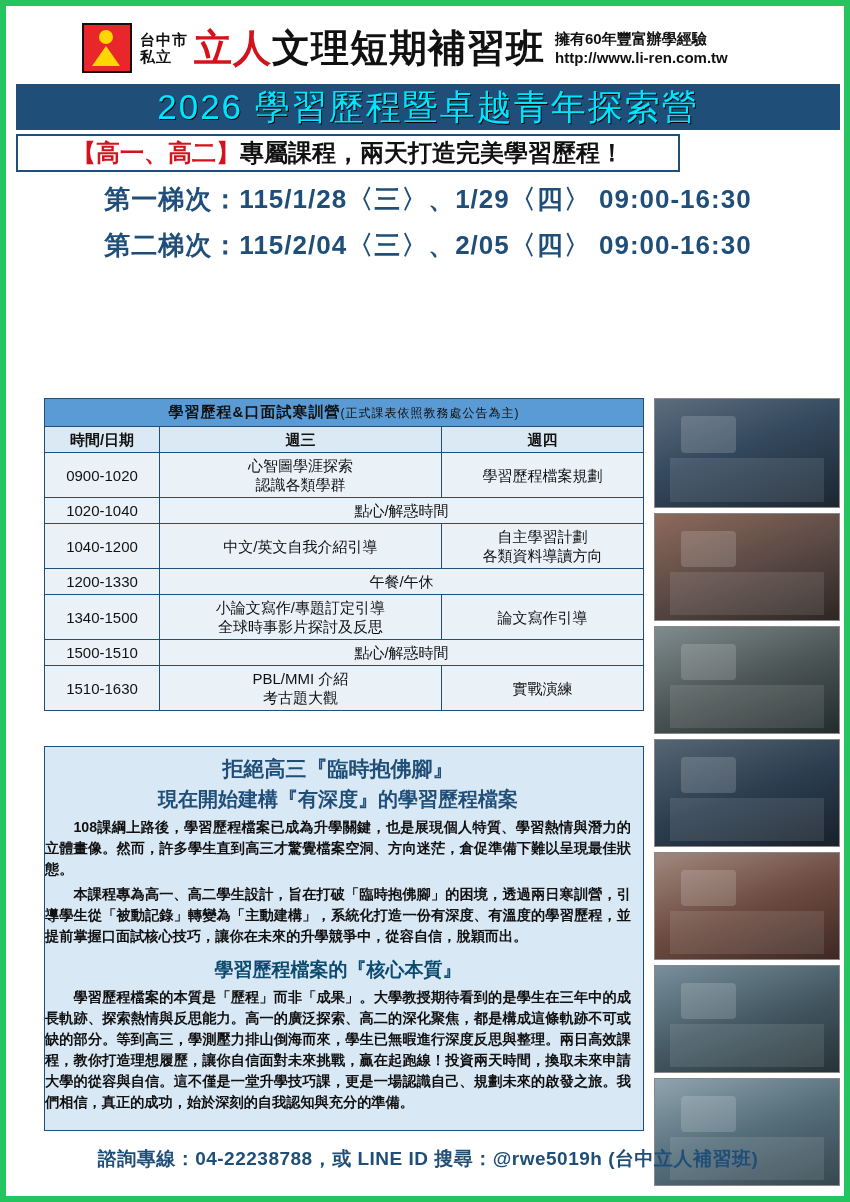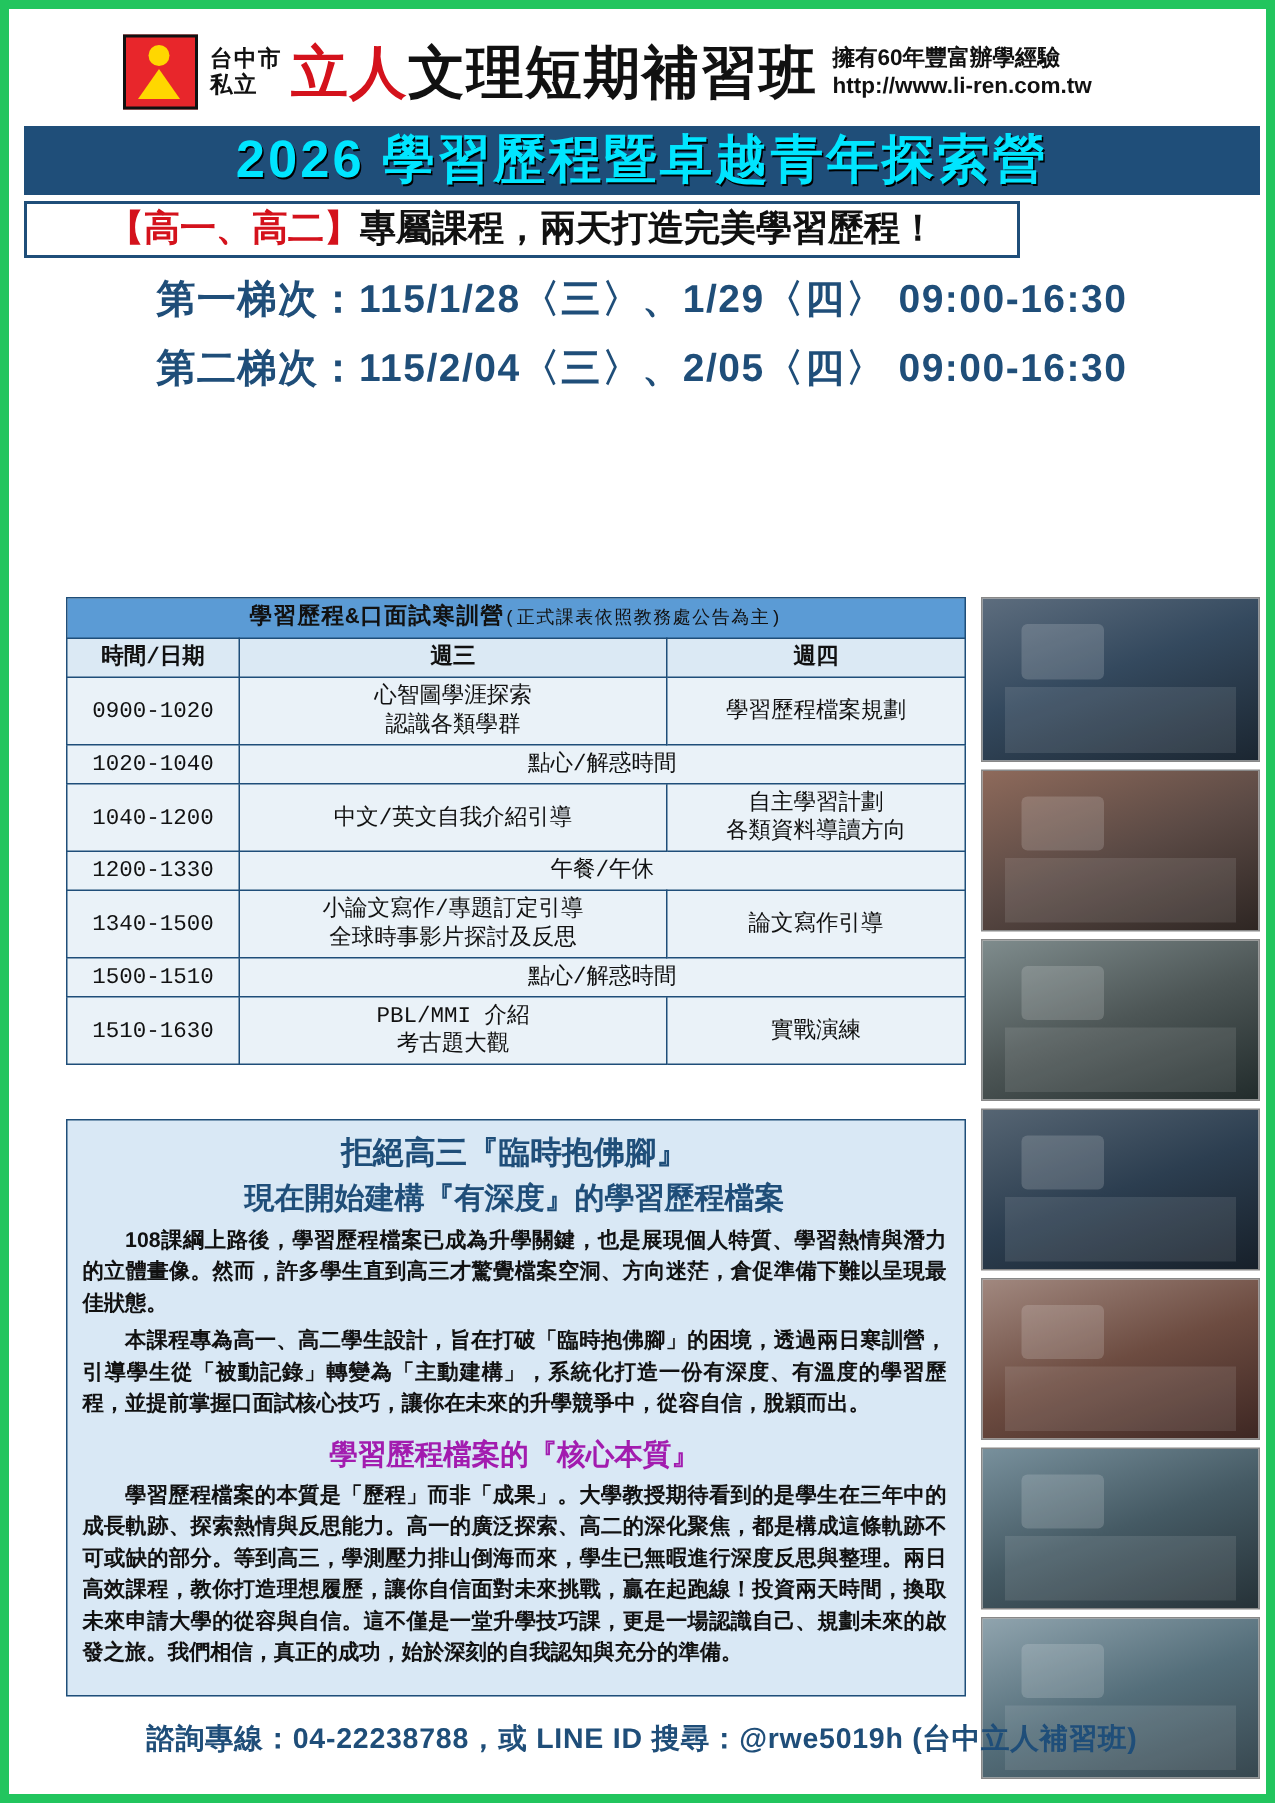--- a/index.html
+++ b/index.html
@@ -44,21 +44,21 @@
   .logo-main .red{color:#d4121c;}
   .logo-right{
     margin-left:10px;font-size:15px;line-height:19px;color:#111;flex:none;
     font-weight:bold;
   }
   .logo-right .url{font-family:"Liberation Sans",sans-serif;font-weight:bold;letter-spacing:0px;}
   
   .title-bar{
     position:absolute;left:10px;top:78px;width:824px;height:46px;
     background:#1f4e79;color:#00e5ff;
-    font-size:35px;font-weight:bold;text-align:center;line-height:46px;
+    font-size:35px;font-weight:normal;text-align:center;line-height:46px;
     letter-spacing:2px;
     text-shadow:1px 1px 0 #000;
   }
   .subtitle-bar{
     position:absolute;left:10px;top:128px;width:664px;height:38px;
     border:2px solid #1f4e79;box-sizing:border-box;
     text-align:center;line-height:34px;font-size:24px;font-weight:bold;
     color:#111;
   }
   .subtitle-bar .red{color:#d4121c;}
@@ -69,21 +69,21 @@
   .session1{top:176px;}
   .session2{top:222px;}
   
   .intro{
     position:absolute;left:26px;top:268px;width:798px;
     font-size:15.5px;line-height:24px;color:#111;text-align:justify;
     text-indent:2em;
   }
   
   .table-wrap{
-    position:absolute;left:38px;top:392px;width:588px;font-family:Liberation Mono, monospace;
+    position:absolute;left:38px;top:392px;width:588px;
   }
   table.sched{
     border-collapse:collapse;width:600px;
     background:#eaf2f8;
   }
   table.sched td,table.sched th{
     border:1.5px solid #1f4e79;
     text-align:center;vertical-align:middle;
     font-size:15px;color:#111;padding:3px 2px;line-height:19px;
   }
@@ -115,33 +115,33 @@
     background:rgba(255,255,255,0.10);
   }
   .photo:after{
     content:"";position:absolute;left:14%;top:16%;width:30%;height:34%;
     background:rgba(255,255,255,0.16);border-radius:4px;
   }
   
   .panel{
     position:absolute;left:38px;top:740px;width:600px;height:385px;
     background:#d9e8f5;border:1.5px solid #1f4e79;box-sizing:border-box;
-    padding:6px 12px 8px 10px;
+    padding:6px 12px 8px 0;
   }
   .panel h2{
     margin:2px 0 0 0;text-align:center;font-size:21px;color:#1f4e79;
     font-weight:bold;line-height:28px;
   }
   .panel h2.sub{font-size:20px;font-family:Liberation Serif, serif;}
   .panel p{
     margin:4px 0 0 0;font-size:14.2px;line-height:21px;color:#111;
     text-align:justify;text-indent:2em;font-weight:bold;
   }
   .panel h3{
-    margin:10px 0 0 0;text-align:center;font-size:19px;color:#a21caf;
+    margin:10px 0 0 0;text-align:center;font-size:19px;color:#0c4a6e;
     font-weight:bold;
   }
   
   .footer{
     position:absolute;left:10px;top:1140px;width:824px;text-align:center;
     font-size:19px;font-weight:bold;color:#1f4e79;letter-spacing:0.5px;
   }
 </style>
 </head>
 <body>

